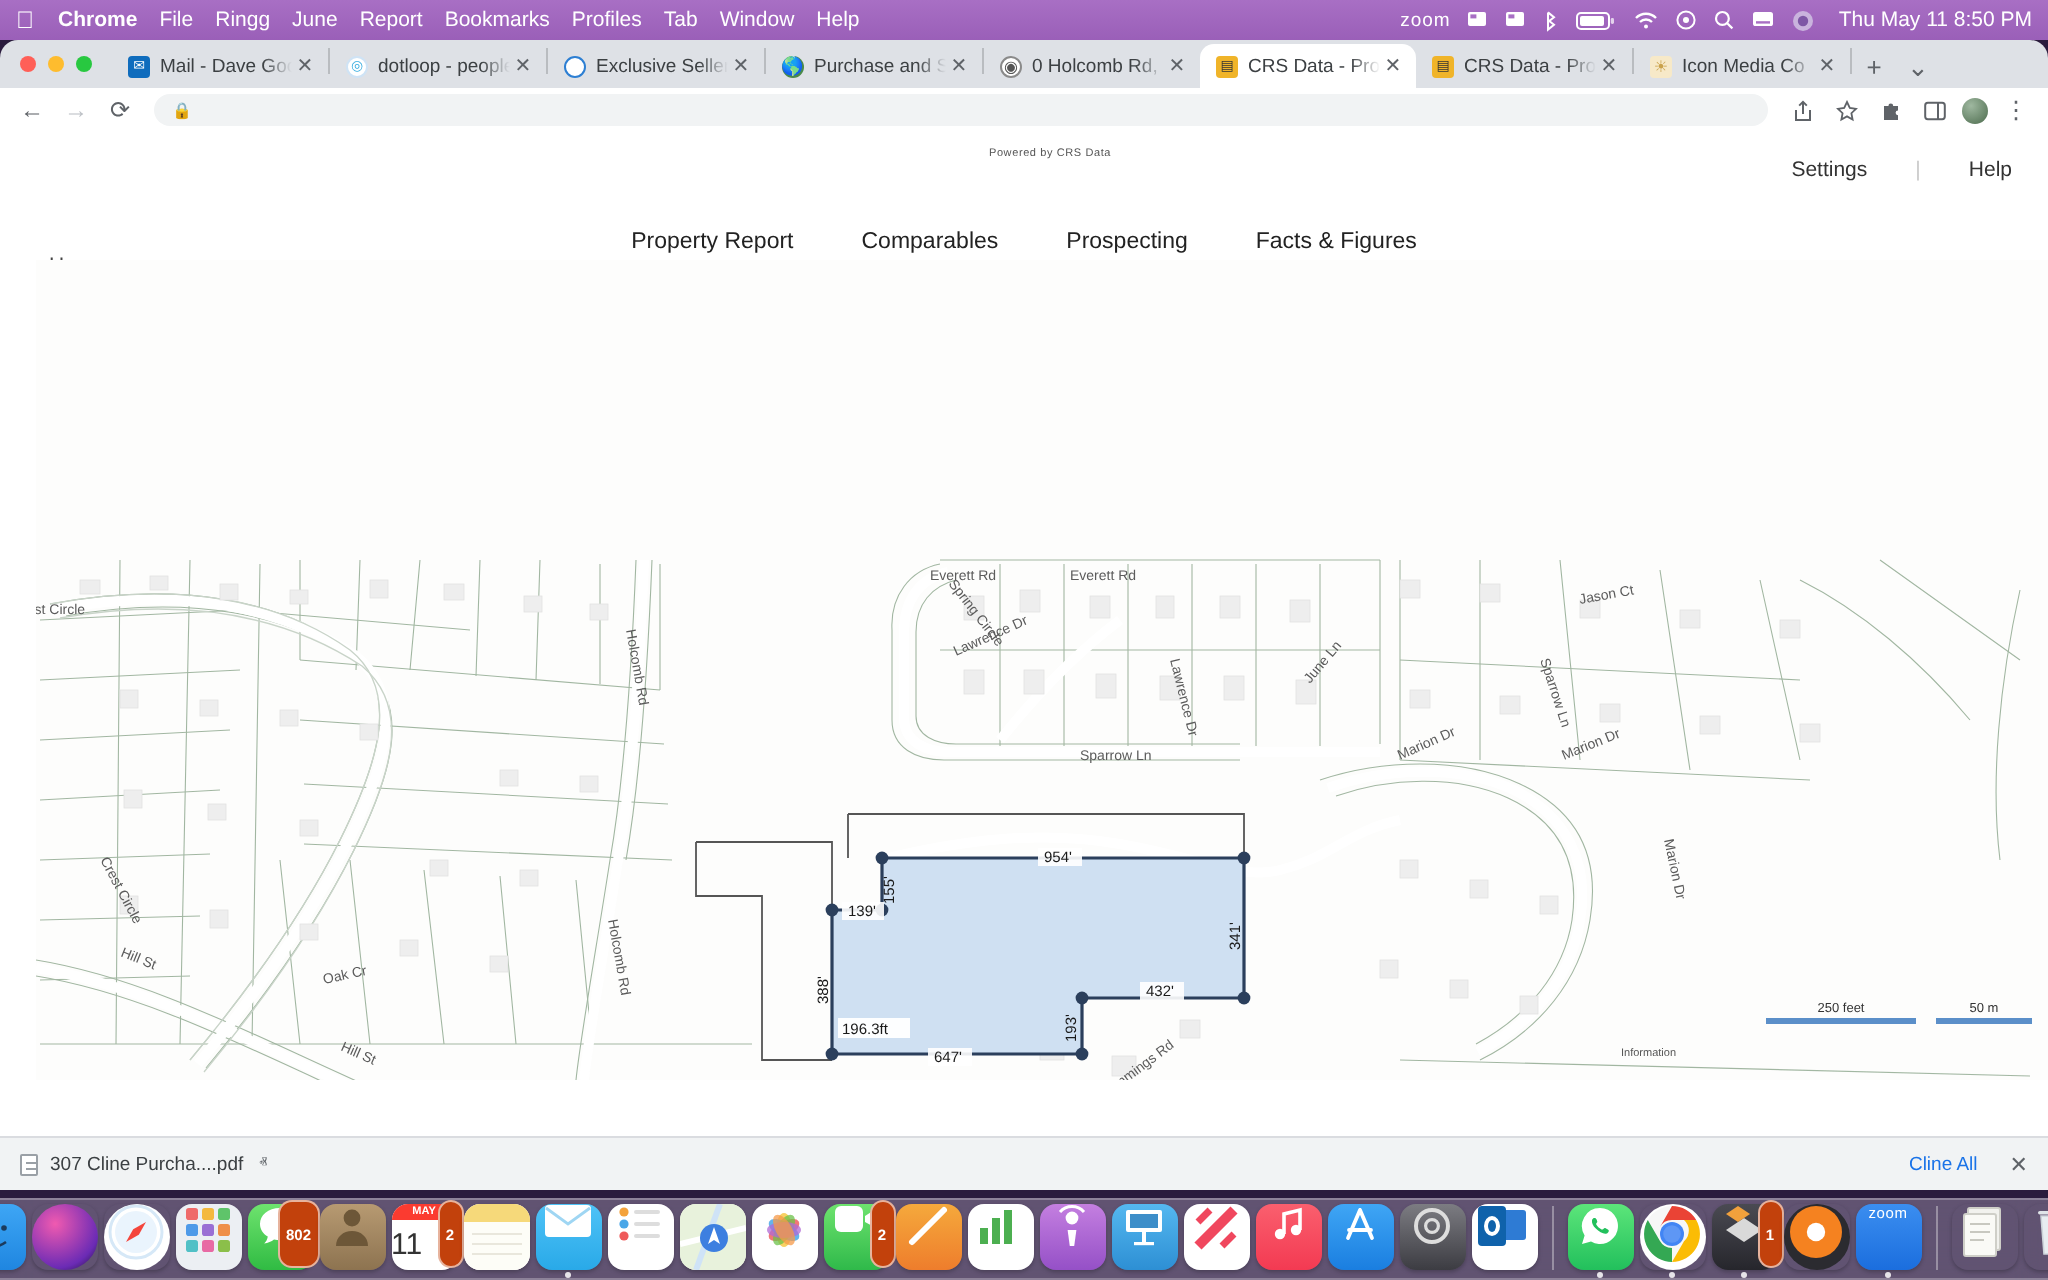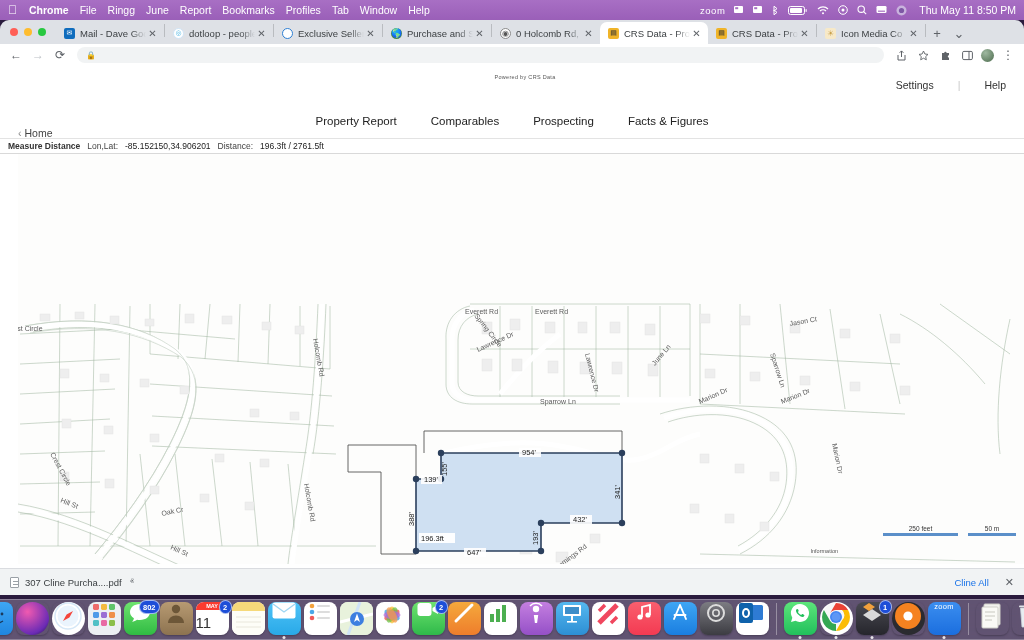--- a/index.html
+++ b/index.html
@@ -198,23 +198,23 @@
     display: flex; align-items: center; justify-content: center;
     font-size: 16px; color: #fff; overflow: visible;
     box-shadow: 0 1px 2px rgba(0,0,0,.25);
   }
   .dockicon .inner {
     width: 100%; height: 100%; border-radius: 8px; display: flex;
     align-items: flex-start; justify-content: center; overflow: hidden;
   }
   .badge {
     position: absolute; top: -2px; right: -3px; min-width: 13px; height: 13px;
-    border-radius: 7px; background: #1d4ed8; color: #fff; font-size: 7.5px;
+    border-radius: 7px; background: #c2410c; color: #fff; font-size: 7.5px;
     display: flex; align-items: center; justify-content: center;
-    padding: 6px 3px; border: 1px solid rgba(255,255,255,.6); font-weight: bold;
+    padding: 16px 3px; border: 1px solid rgba(255,255,255,.6); font-weight: bold;
   }
   .runningdot {
     position: absolute; bottom: -4px; left: 50%; transform: translateX(-50%);
     width: 3px; height: 3px; border-radius: 50%; background: rgba(255,255,255,.85);
   }
   .docksep { width: 1px; height: 32px; background: rgba(255,255,255,0.35); margin: 0 4px; }
 </style>
 </head>
 <body>
 
@@ -400,27 +400,20 @@
         </div>
       </div>
 
       <div class="navtabs">
         <span class="nt">Property Report</span>
         <span class="nt">Comparables</span>
         <span class="nt">Prospecting</span>
         <span class="nt">Facts &amp; Figures</span>
       </div>
 
-      <div class="measurebar">
-        <span class="mlabel">Measure Distance</span>
-        <span class="k">Lon,Lat:</span>
-        <span class="v">-85.152150,34.906201</span>
-        <span class="k">Distance:</span>
-        <span class="v">196.3ft / 2761.5ft</span>
-      </div>
 
       <div class="mapwrap">
         <svg class="mapsvg" width="1024" height="410" viewBox="0 0 1024 410">
           <rect x="0" y="0" width="1024" height="410" fill="#fdfdfc"></rect>
           <g stroke="#9db39d" stroke-width="0.55" fill="none" opacity="0.95">
 
             <path d="M20 180 L120 175 L235 185 M20 210 L120 205 M20 240 L115 235 M20 270 L110 265 M20 300 L105 297 M20 330 L100 328 M20 360 L95 358"></path>
             <path d="M60 150 L58 392 M95 150 L90 392 M130 152 L126 392"></path>
             <path d="M150 150 L150 200 M180 150 L178 205 M210 150 L205 205 M240 150 L238 208 M270 150 L268 210 M300 152 L300 212 M330 152 L330 215"></path>
             <path d="M150 200 L330 215 M150 230 L332 242 M152 262 L334 272 M152 292 L336 300"></path>

